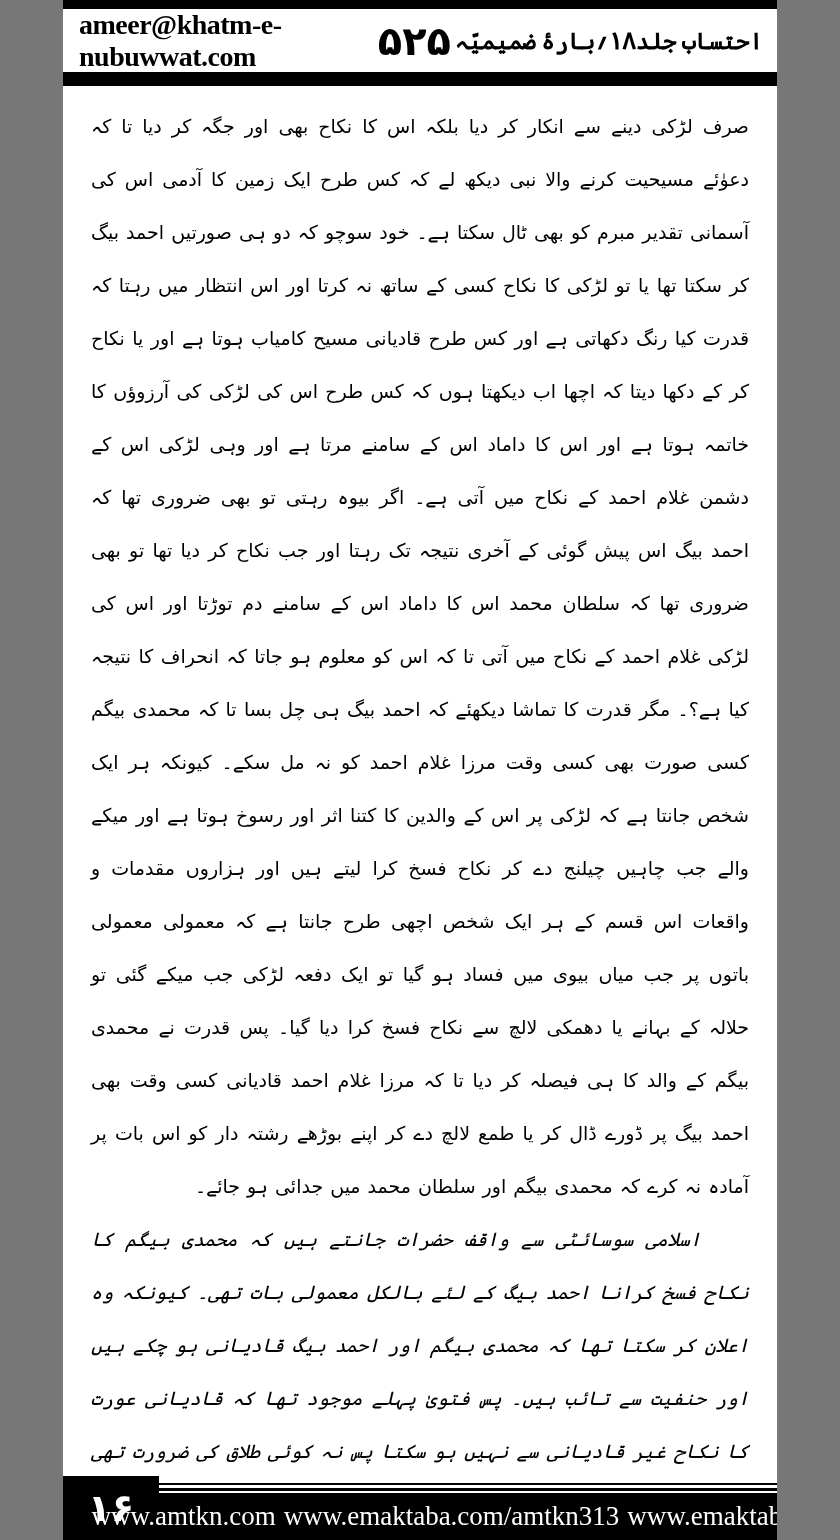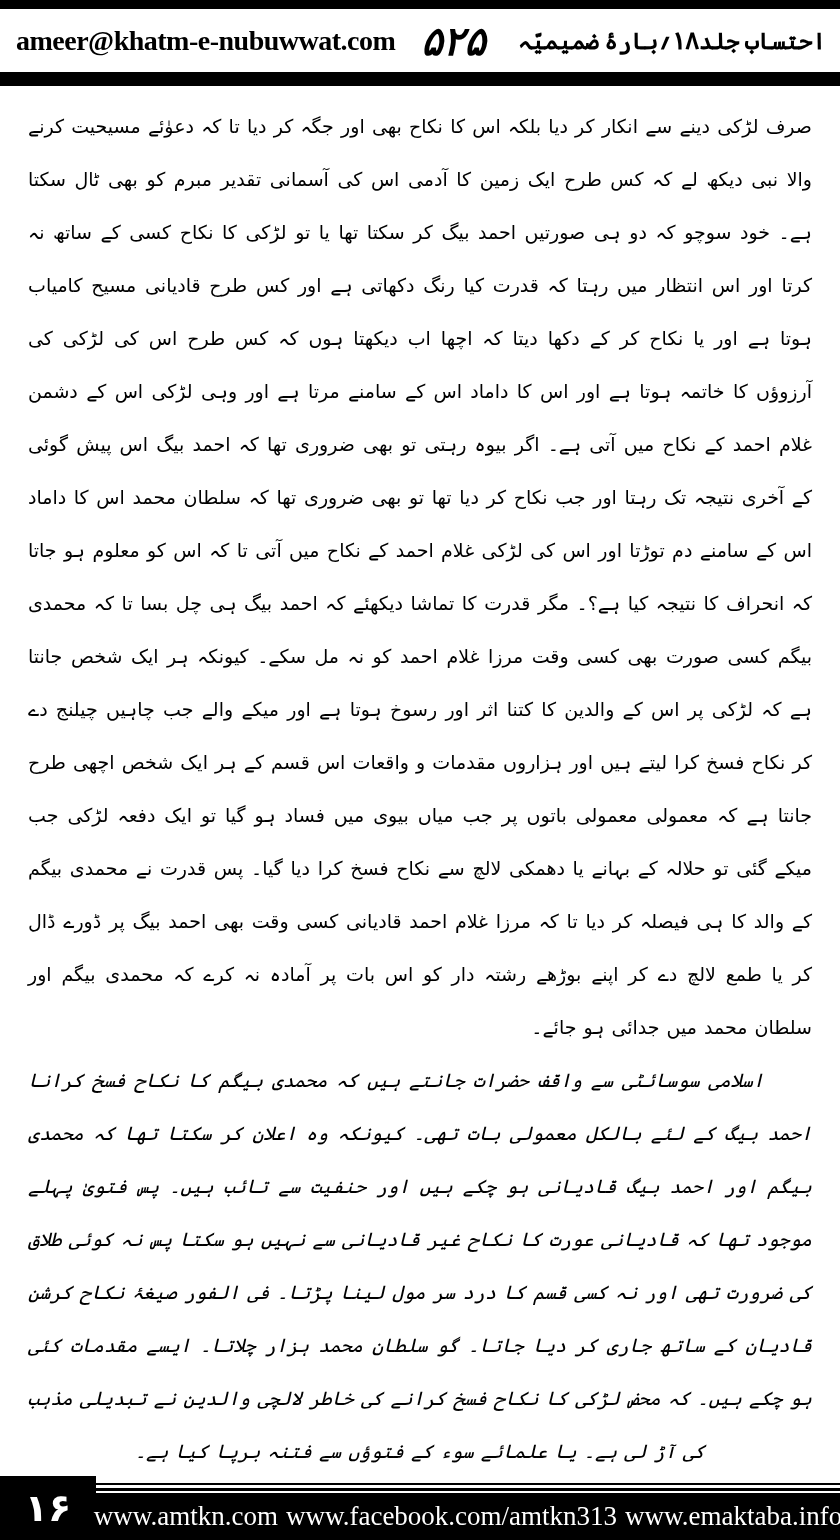--- a/index.html
+++ b/index.html
@@ -1,31 +1,30 @@
 <!DOCTYPE html>
 <html lang="ur"><head>
 <meta charset="utf-8">
 <style>
   html,body{margin:0;padding:0;background:#777;}
   .page{
-    width:840px;height:1540px;background:#ffffff;position:relative;
+    width:714px;height:1540px;background:#ffffff;position:relative;
     margin:0 auto;overflow:hidden;font-family:"DejaVu Sans",sans-serif;color:#000;
   }
   .topbar{height:9px;background:#000;}
   .header-row{
     display:flex;align-items:center;height:52px;padding:6px 14px 2px 16px;
   }
   .email{
     font-family:"Liberation Serif",serif;font-weight:bold;font-size:28px;
     letter-spacing:-0.5px;direction:ltr;
   }
   .page-num{
     font-size:40px;font-weight:bold;margin-left:26px;line-height:1;
     font-family:"DejaVu Sans",sans-serif;
-    font-style:italic;
   }
   .hdr-title{
     margin-left:auto;font-size:23px;font-weight:bold;direction:rtl;
     padding-left:4px;white-space:nowrap;font-family:Liberation Serif, serif;
   }
   .header-rule{height:14px;background:#000;margin-top:3px;}
   .body-text{
     direction:rtl;text-align:justify;
     padding:14px 28px 0 28px;height:1396px;box-sizing:border-box;overflow:hidden;
     font-size:19px;line-height:53px;word-spacing:1px;
@@ -72,19 +71,19 @@
     <p class="para-3">حضرات! (ازالہ اوہام ص۳۹۶،خزائن ج۳ ص۳۰۵ ملخص!) کی یہ عبارت بھی ان کو رسوا</p>
   </div>
 
   <div class="footer">
     <div class="page-box">
       <span>۱۶</span>
     </div>
     <div class="link-bar">
       <div class="links">
         <span>www.amtkn.com</span>
-        <span>www.facebook.com/amtkn313</span>
+        <span>www.emaktaba.com/amtkn313</span>
         <span>www.emaktaba.info</span>
       </div>
     </div>
   </div>
 
 </div>
 
 </body></html>

